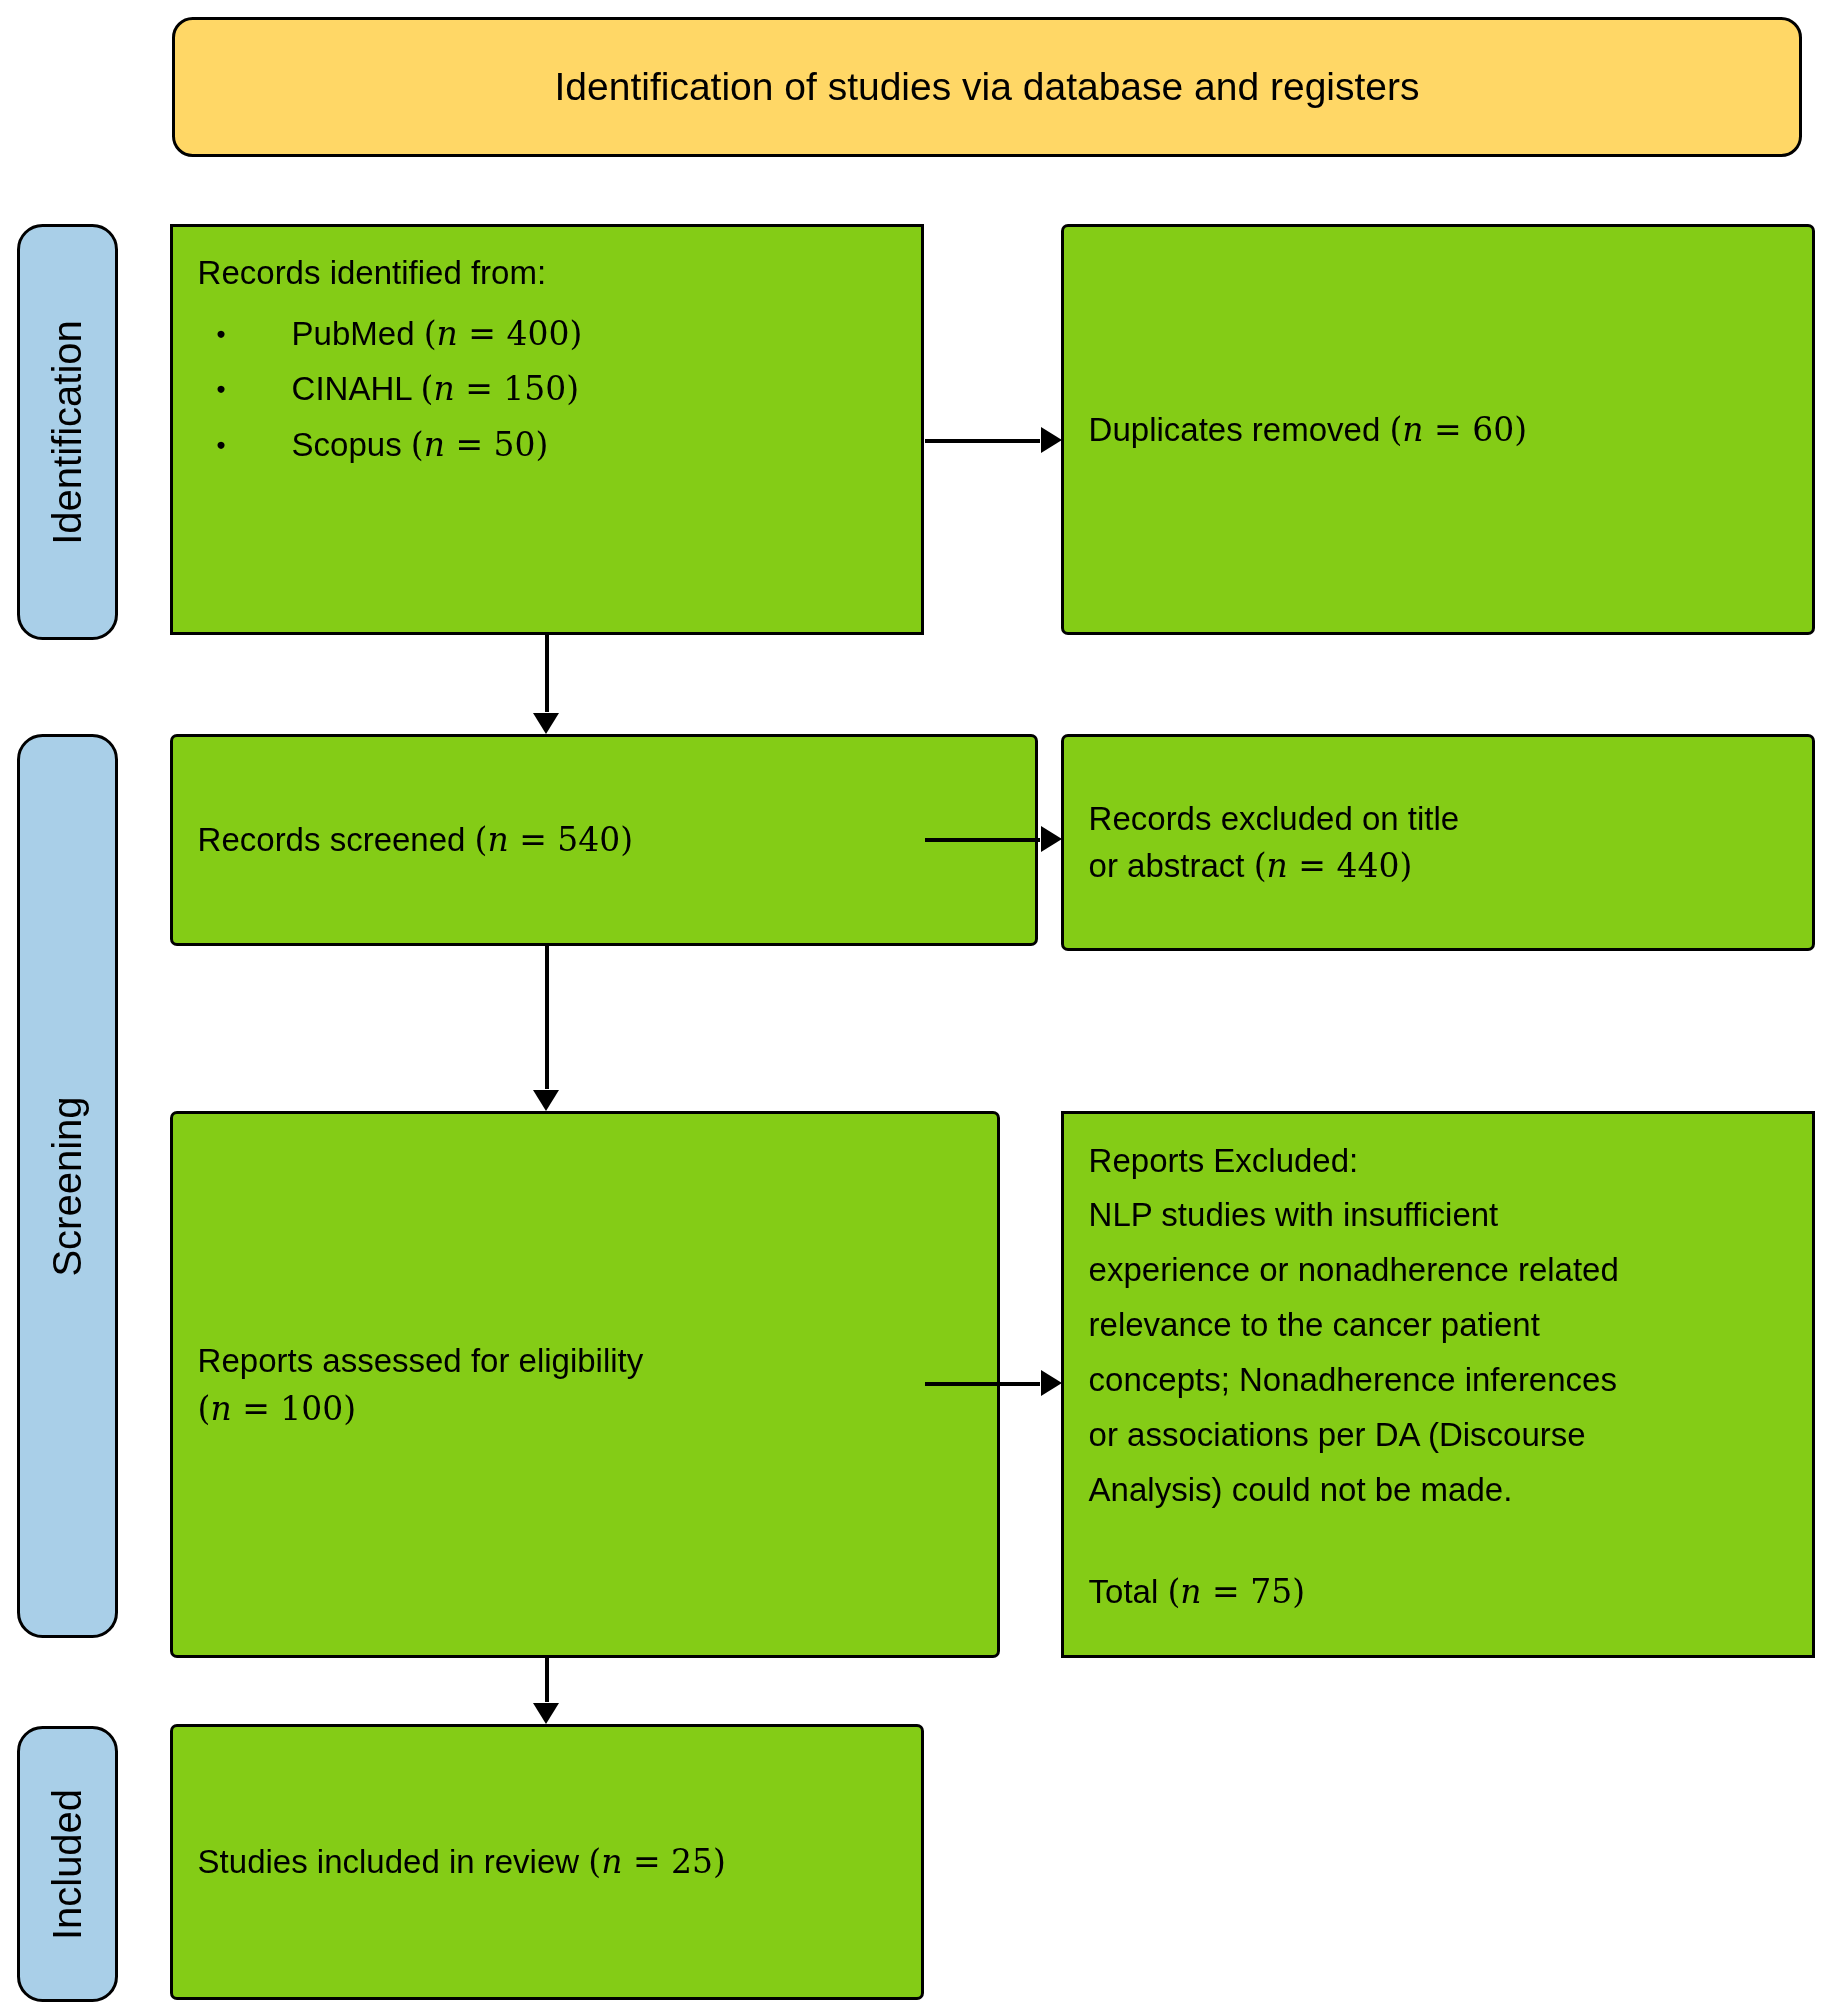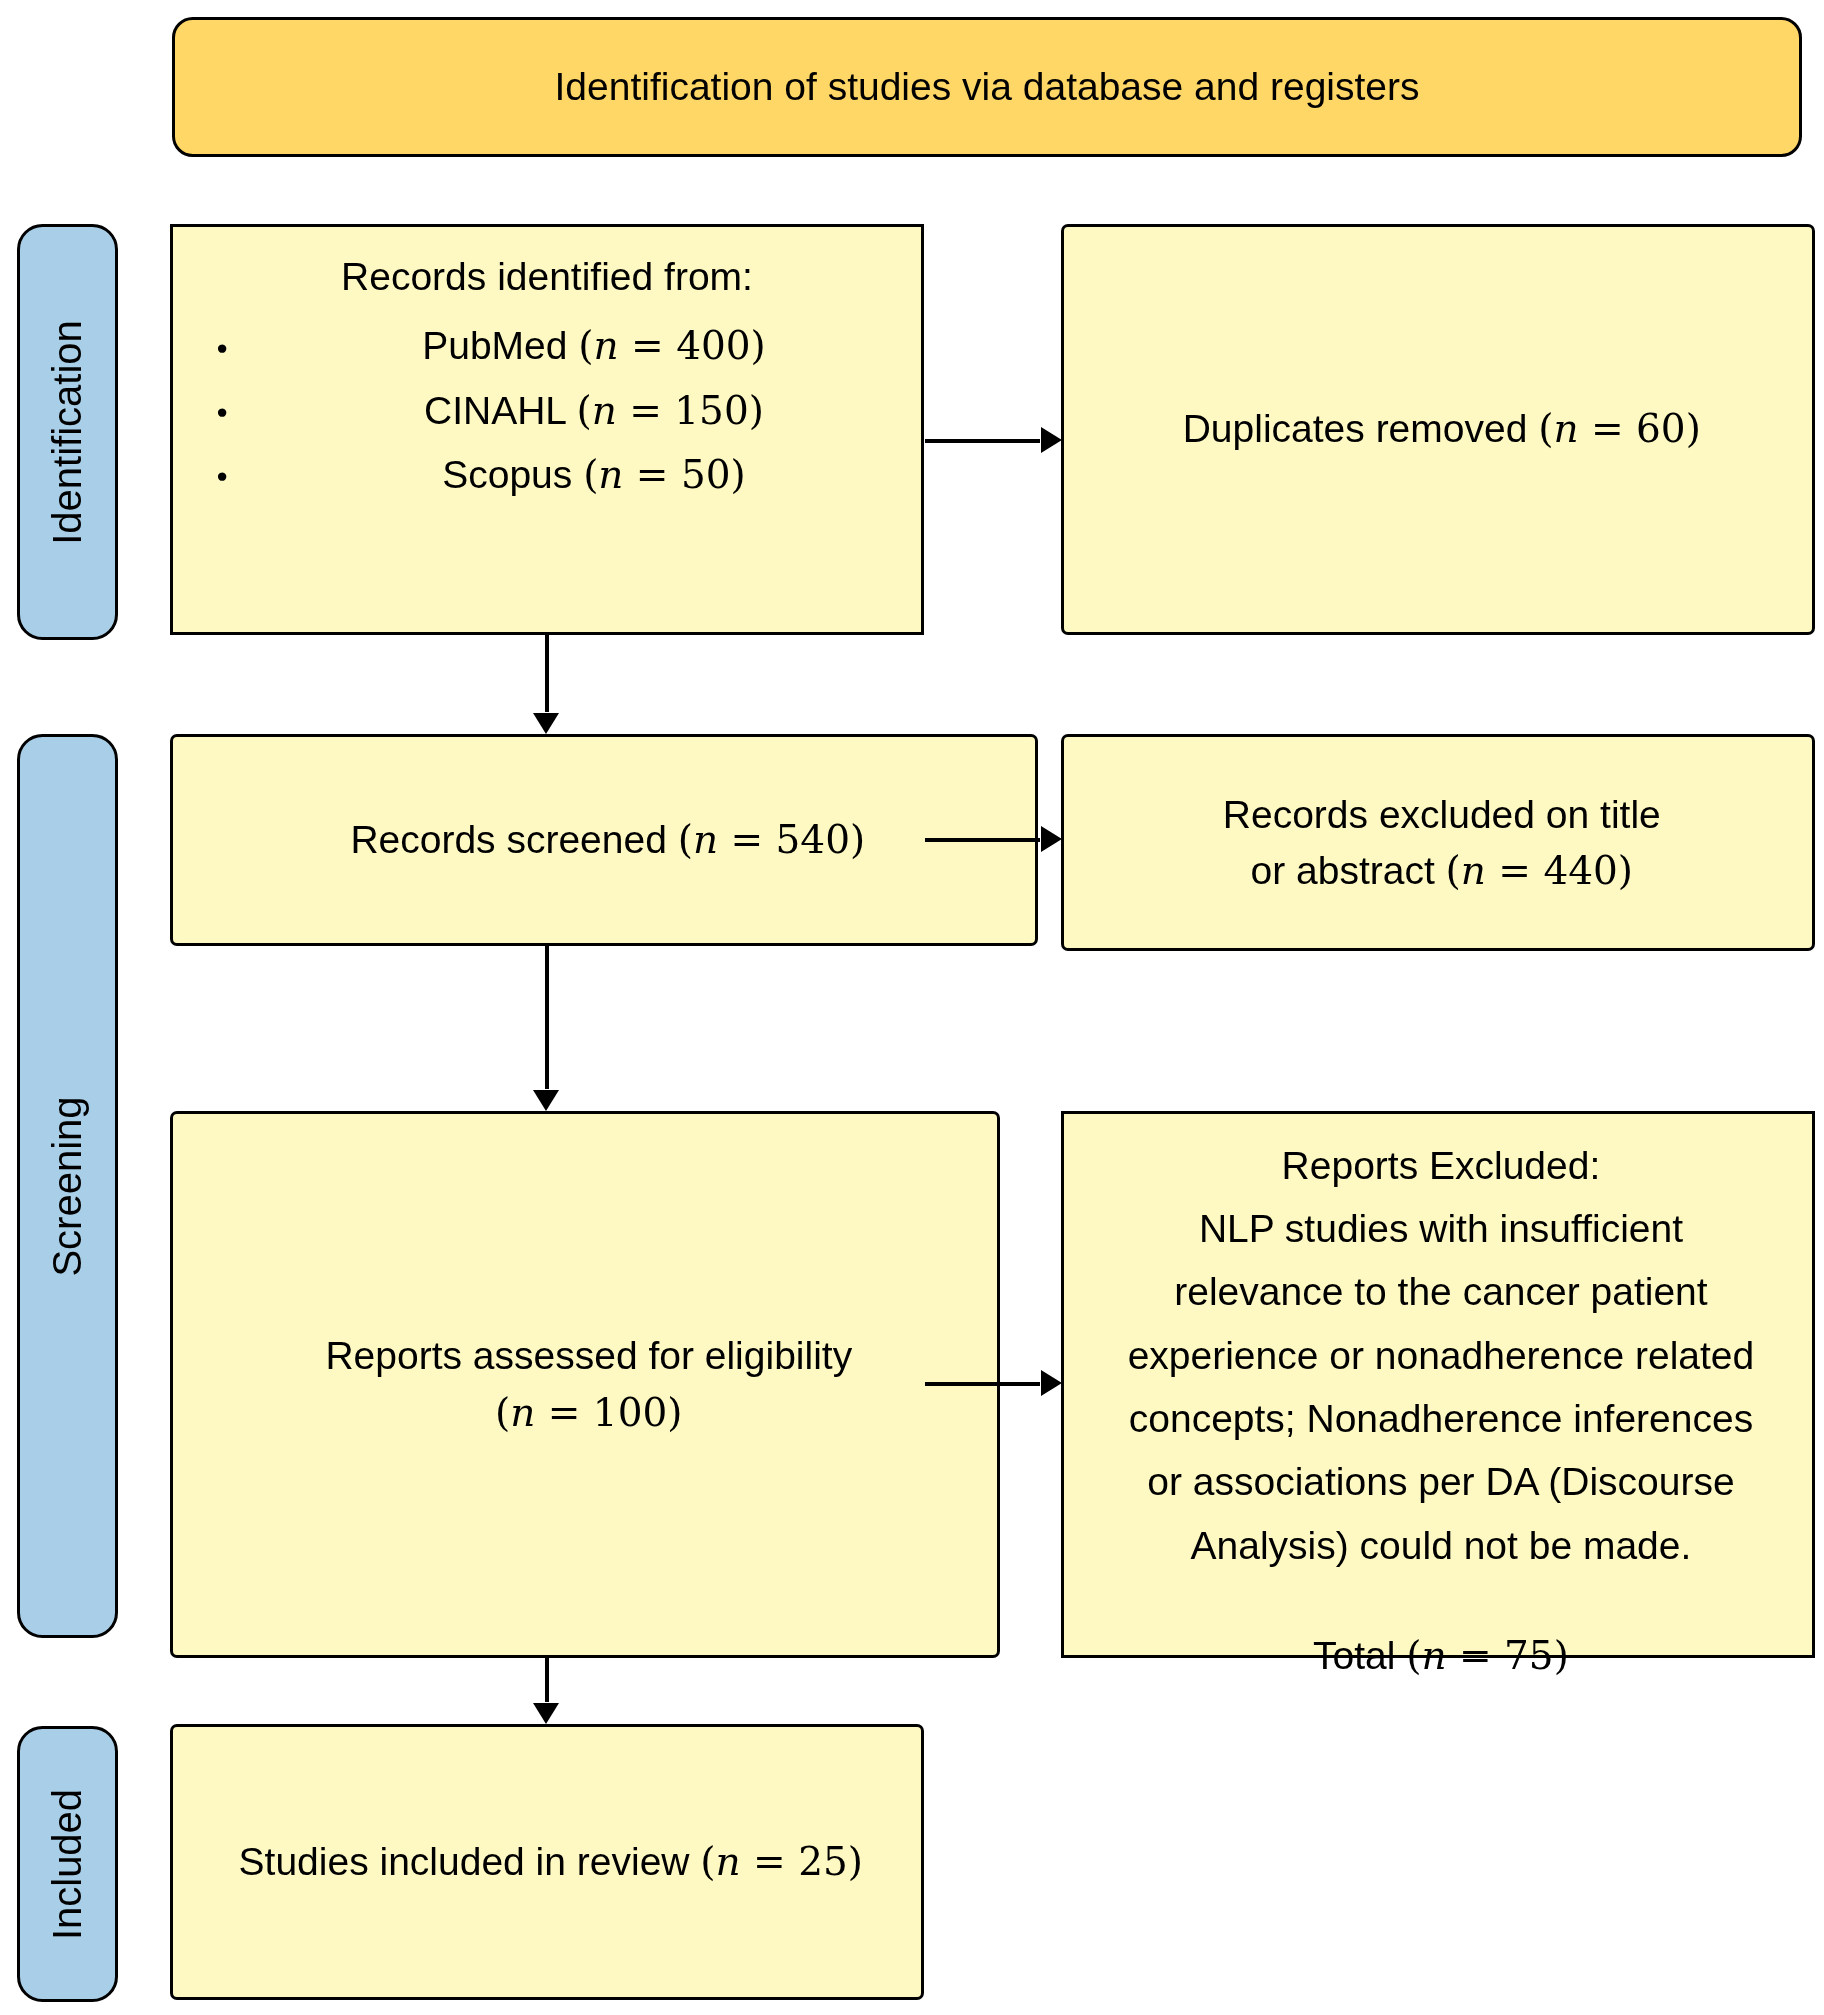--- a/index.html
+++ b/index.html
@@ -23,22 +23,22 @@
   
   .stage{
     left:17px;width:101px;
     background:var(--stage-bg);border:3px solid var(--ink);border-radius:25.6px;
     display:flex;align-items:center;justify-content:center;
     font-size:40px;overflow:visible;
   }
   .stage .vtext{transform:rotate(-90deg);white-space:nowrap;display:block;}
   
   .box{
-    background:#fef9c3;border:3.4px solid var(--ink);
-    font-size:39px;line-height:1.45;text-align:center;
+    background:#84cc16;border:3.4px solid var(--ink);
+    font-size:33px;line-height:1.45;
   }
   .vcenter{display:flex;flex-direction:column;justify-content:center;}
   .pad{padding-left:24.6px;padding-right:17px;border-radius:7px;}
   
   .math{font-family:"DejaVu Serif",serif;}
   .math i{font-style:italic;}
   
   .intro{margin:22px 24.6px 12.8px 24.6px;}
   ul.sources{list-style:none;margin:0;padding:0 24.6px;}
   ul.sources li{position:relative;padding-left:94px;margin:7.9px 0;}
@@ -122,22 +122,22 @@
 </div>
 
 <div class="abs box vcenter pad" style="left:170px;top:1111px;width:830px;height:547px;">
   <div>Reports assessed for eligibility</div>
   <div class="math">(<i>n</i> = 100)</div>
 </div>
 
 <div class="abs box rx" style="left:1061px;top:1111px;width:754px;height:547px;gap:8px;">
   <div>Reports Excluded:</div>
   <div>NLP studies with insufficient</div>
+  <div>experience or nonadherence related</div>
   <div>relevance to the cancer patient</div>
-  <div>experience or nonadherence related</div>
   <div>concepts; Nonadherence inferences</div>
   <div>or associations per DA (Discourse</div>
   <div>Analysis) could not be made.</div>
   <div class="rx-total">
     <span>Total</span>
     <span class="math">(<i>n</i> = 75)</span>
   </div>
 </div>
 
 <div class="abs box vcenter pad" style="left:170px;top:1724px;width:754px;height:276px;">

